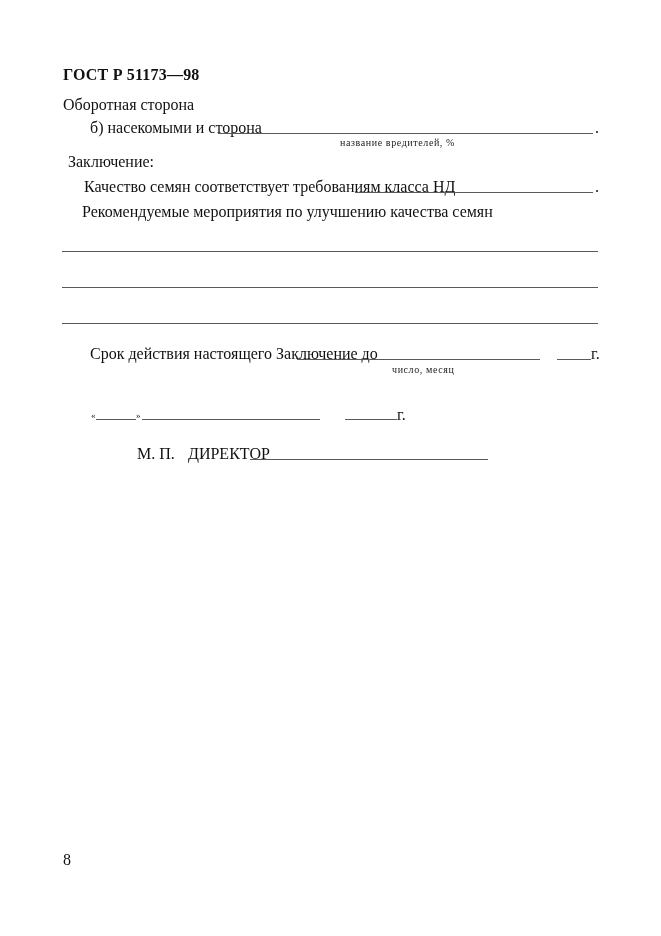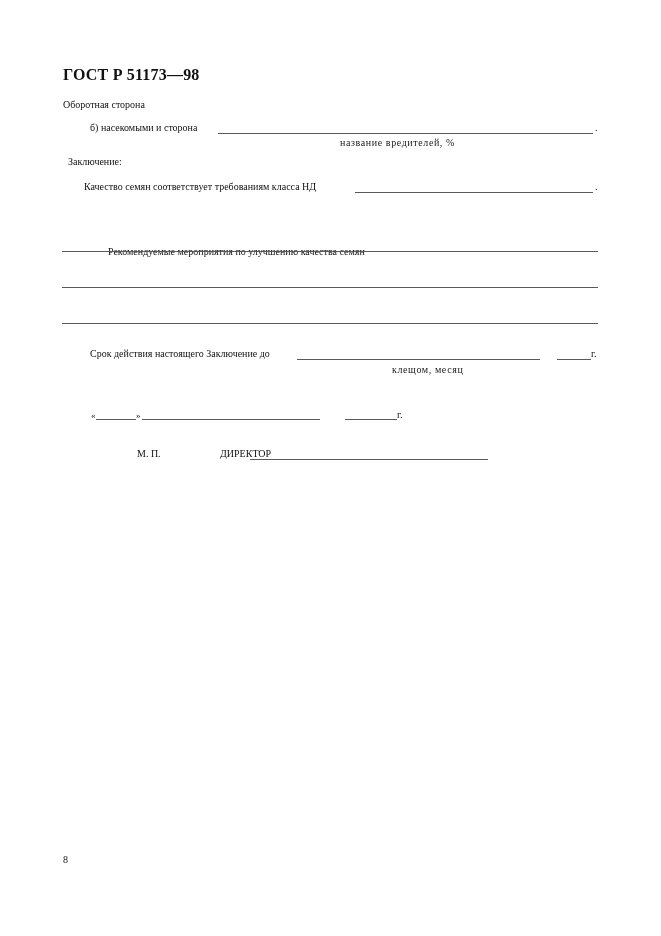--- a/index.html
+++ b/index.html
@@ -2,21 +2,21 @@
 <html><head>
   <meta charset="utf-8">
   <style>
     html, body { margin: 0; padding: 0; background: #ffffff; }
     body {
       width: 661px; height: 936px; position: relative; overflow: hidden;
       font-family: "Liberation Serif", "DejaVu Serif", serif;
       color: #111;
     }
     .abs { position: absolute; white-space: nowrap; }
-    .t { font-size: 10px; line-height: 14px; }
+    .t { font-size: 16px; line-height: 14px; }
     .cap { font-size: 10px; letter-spacing: 0.6px; color: #222; }
     .title { font-size: 16px; font-weight: bold; letter-spacing: 0.2px; }
     .line { position: absolute; height: 0; border-top: 1px solid #5a5a5a; }
   </style>
 </head>
 <body>
 
 <div class="abs title" style="left:63px; top:66px;">ГОСТ Р 51173—98</div>
 
 <div class="abs t" style="left:63px; top:98px;">Оборотная  сторона</div>
@@ -25,36 +25,36 @@
 <div class="line" style="left:218px; top:133px; width:375px;"></div>
 <div class="abs t" style="left:595px; top:121px;">.</div>
 <div class="abs cap" style="left:340px; top:137px;">название  вредителей,  %</div>
 
 <div class="abs t" style="left:68px; top:155px;">Заключение:</div>
 
 <div class="abs t" style="left:84px; top:180px;">Качество семян соответствует требованиям класса НД</div>
 <div class="line" style="left:355px; top:192px; width:238px;"></div>
 <div class="abs t" style="left:595px; top:180px;">.</div>
 
-<div class="abs t" style="left:108px; top:205px;margin-top:40px;">Рекомендуемые  мероприятия  по  улучшению  качества  семян</div>
+<div class="abs t" style="left:82px; top:205px;">Рекомендуемые  мероприятия  по  улучшению  качества  семян</div>
 
 <div class="line" style="left:62px; top:251px; width:536px;"></div>
 <div class="line" style="left:62px; top:287px; width:536px;"></div>
 <div class="line" style="left:62px; top:323px; width:536px;"></div>
 
 <div class="abs t" style="left:90px; top:347px;">Срок действия настоящего Заключение до</div>
 <div class="line" style="left:297px; top:359px; width:243px;"></div>
 <div class="line" style="left:557px; top:359px; width:34px;"></div>
 <div class="abs t" style="left:591px; top:347px;">г.</div>
-<div class="abs cap" style="left:392px; top:364px;">клещом, месяц</div>
+<div class="abs cap" style="left:392px; top:364px;">число, месяц</div>
 
 <div class="abs t" style="left:91px; top:408px; font-size:9px;">«</div>
 <div class="line" style="left:96px; top:419px; width:40px;"></div>
 <div class="abs t" style="left:136px; top:408px; font-size:9px;">»</div>
 <div class="line" style="left:142px; top:419px; width:178px;"></div>
 <div class="line" style="left:345px; top:419px; width:52px;"></div>
 <div class="abs t" style="left:397px; top:408px;">г.</div>
 
 <div class="abs t" style="left:95px; top:447px;margin-left:42px;">М. П.</div>
-<div class="abs t" style="left:188px; top:447px;margin-left:32px;">ДИРЕКТОР</div>
+<div class="abs t" style="left:188px; top:447px;">ДИРЕКТОР</div>
 <div class="line" style="left:250px; top:459px; width:238px;"></div>
 
 <div class="abs t" style="left:63px; top:853px;">8</div>
 
 </body></html>

